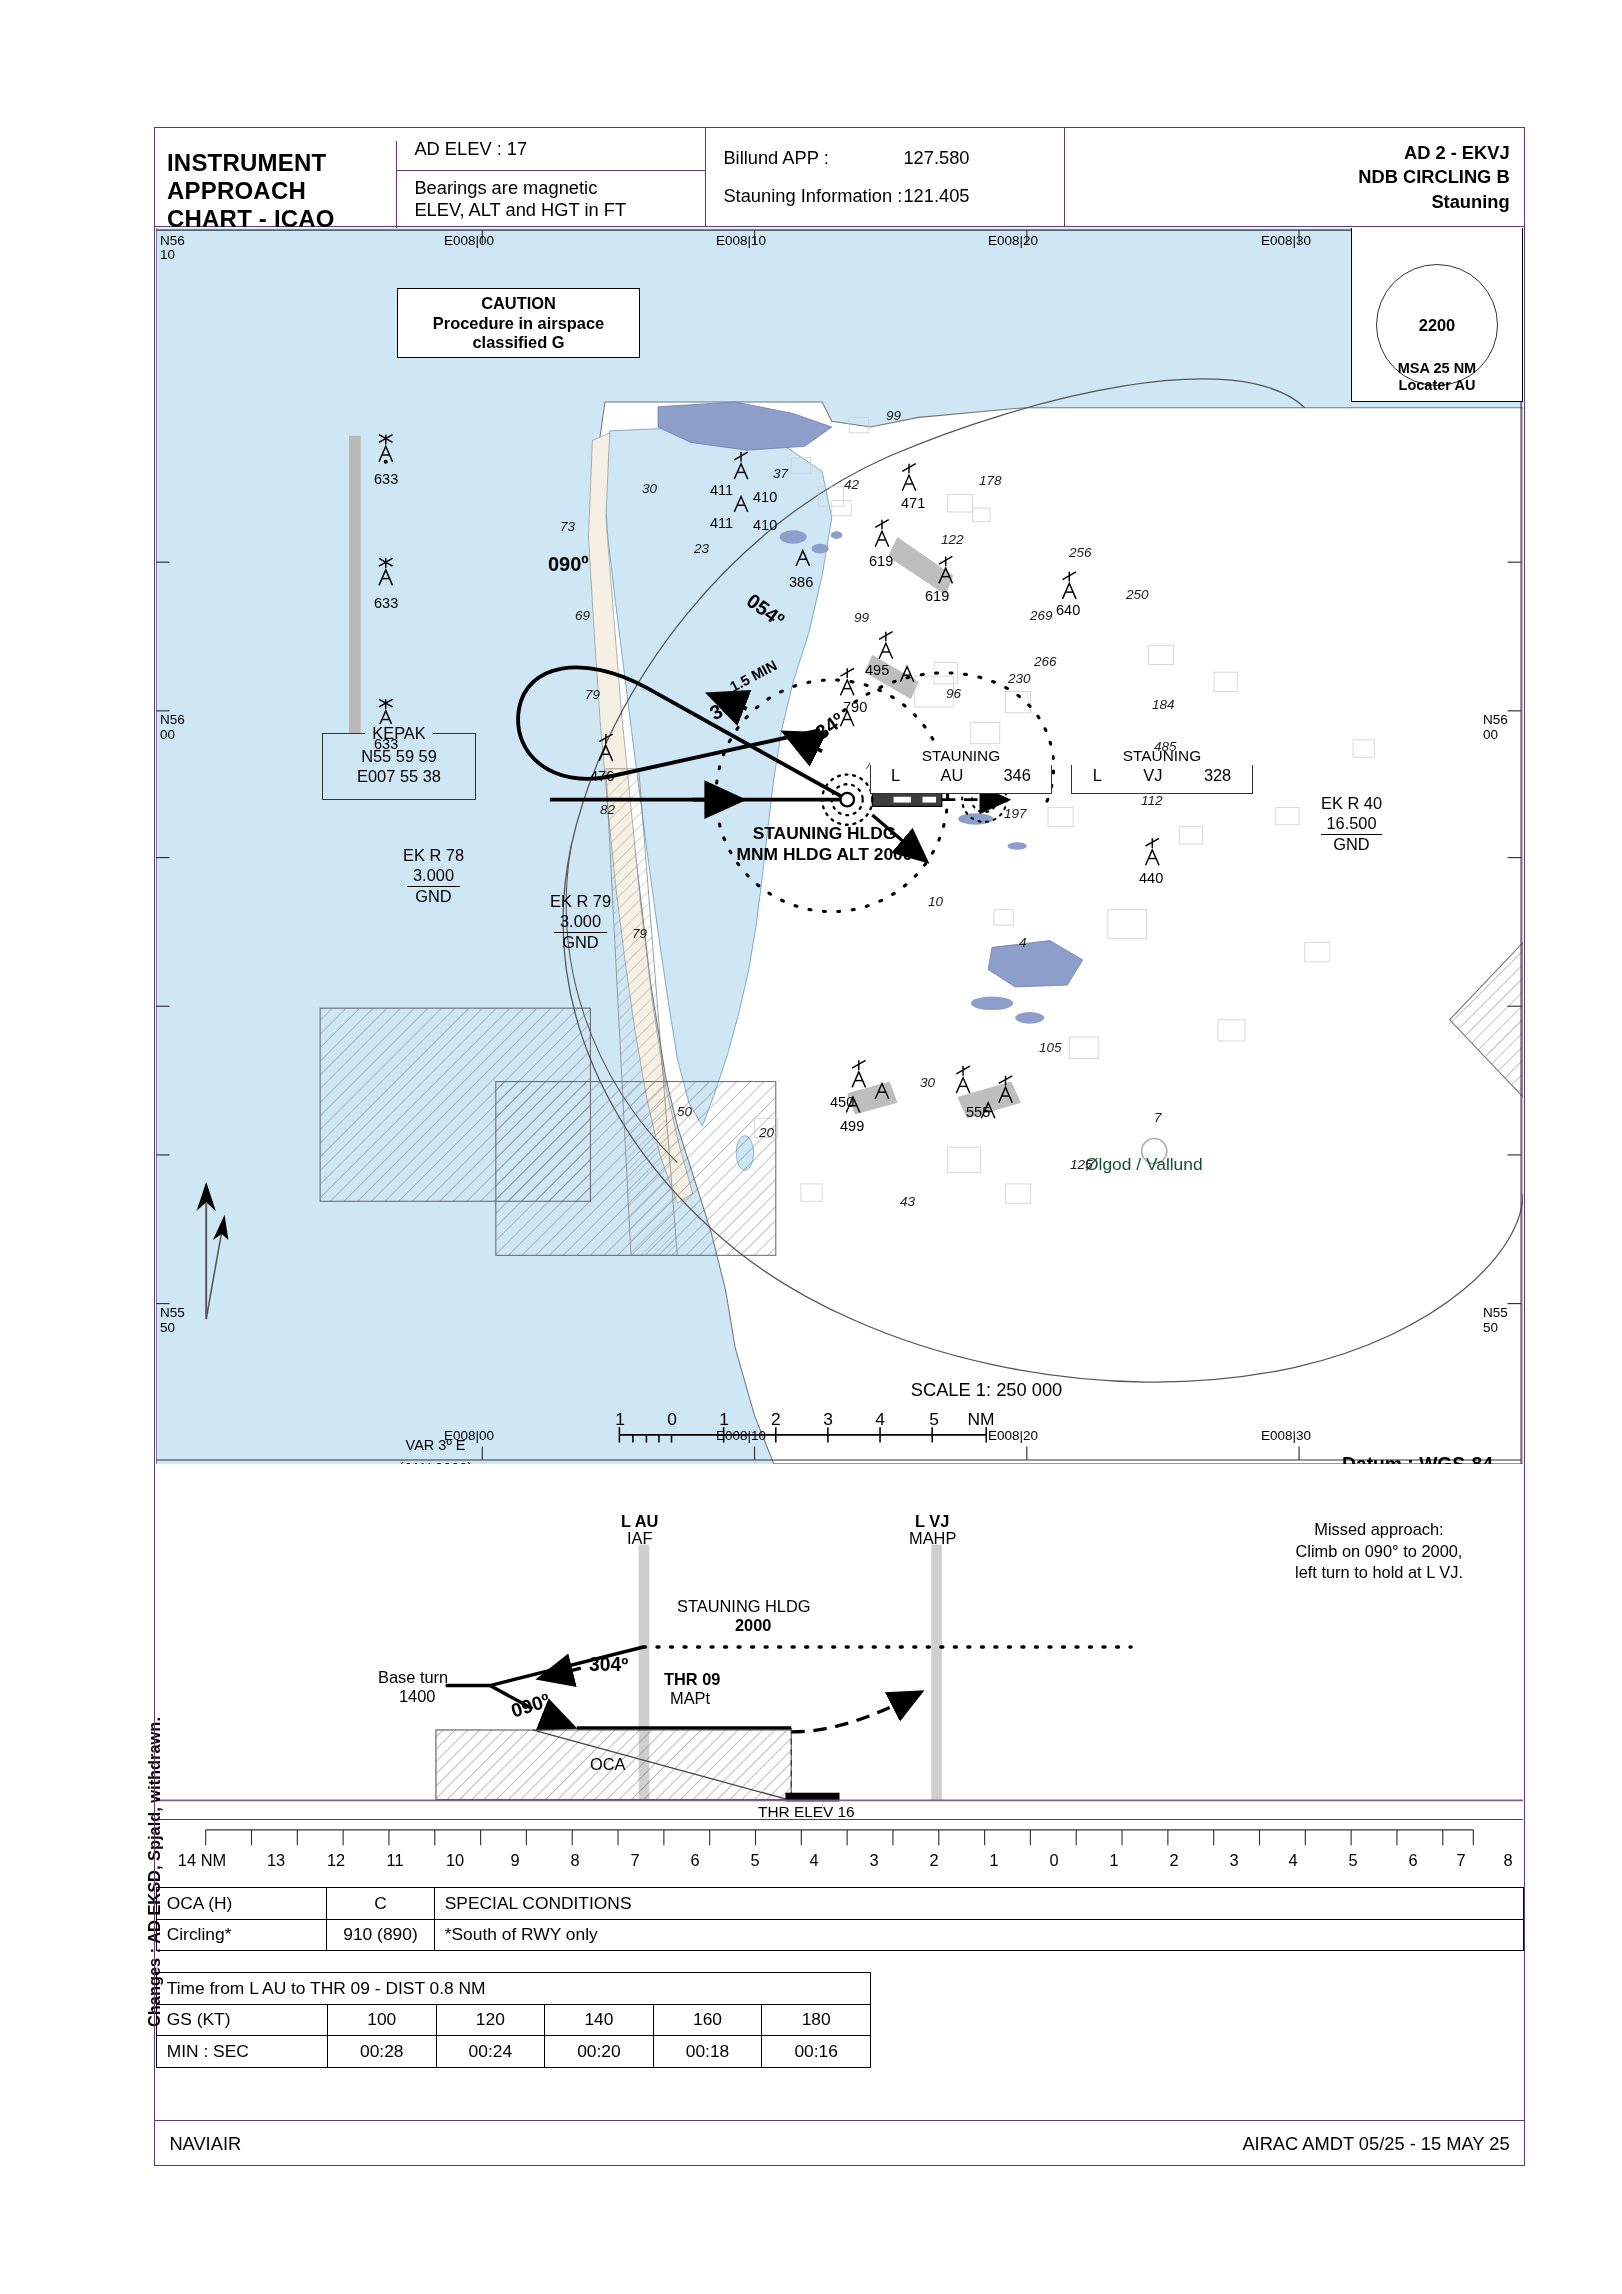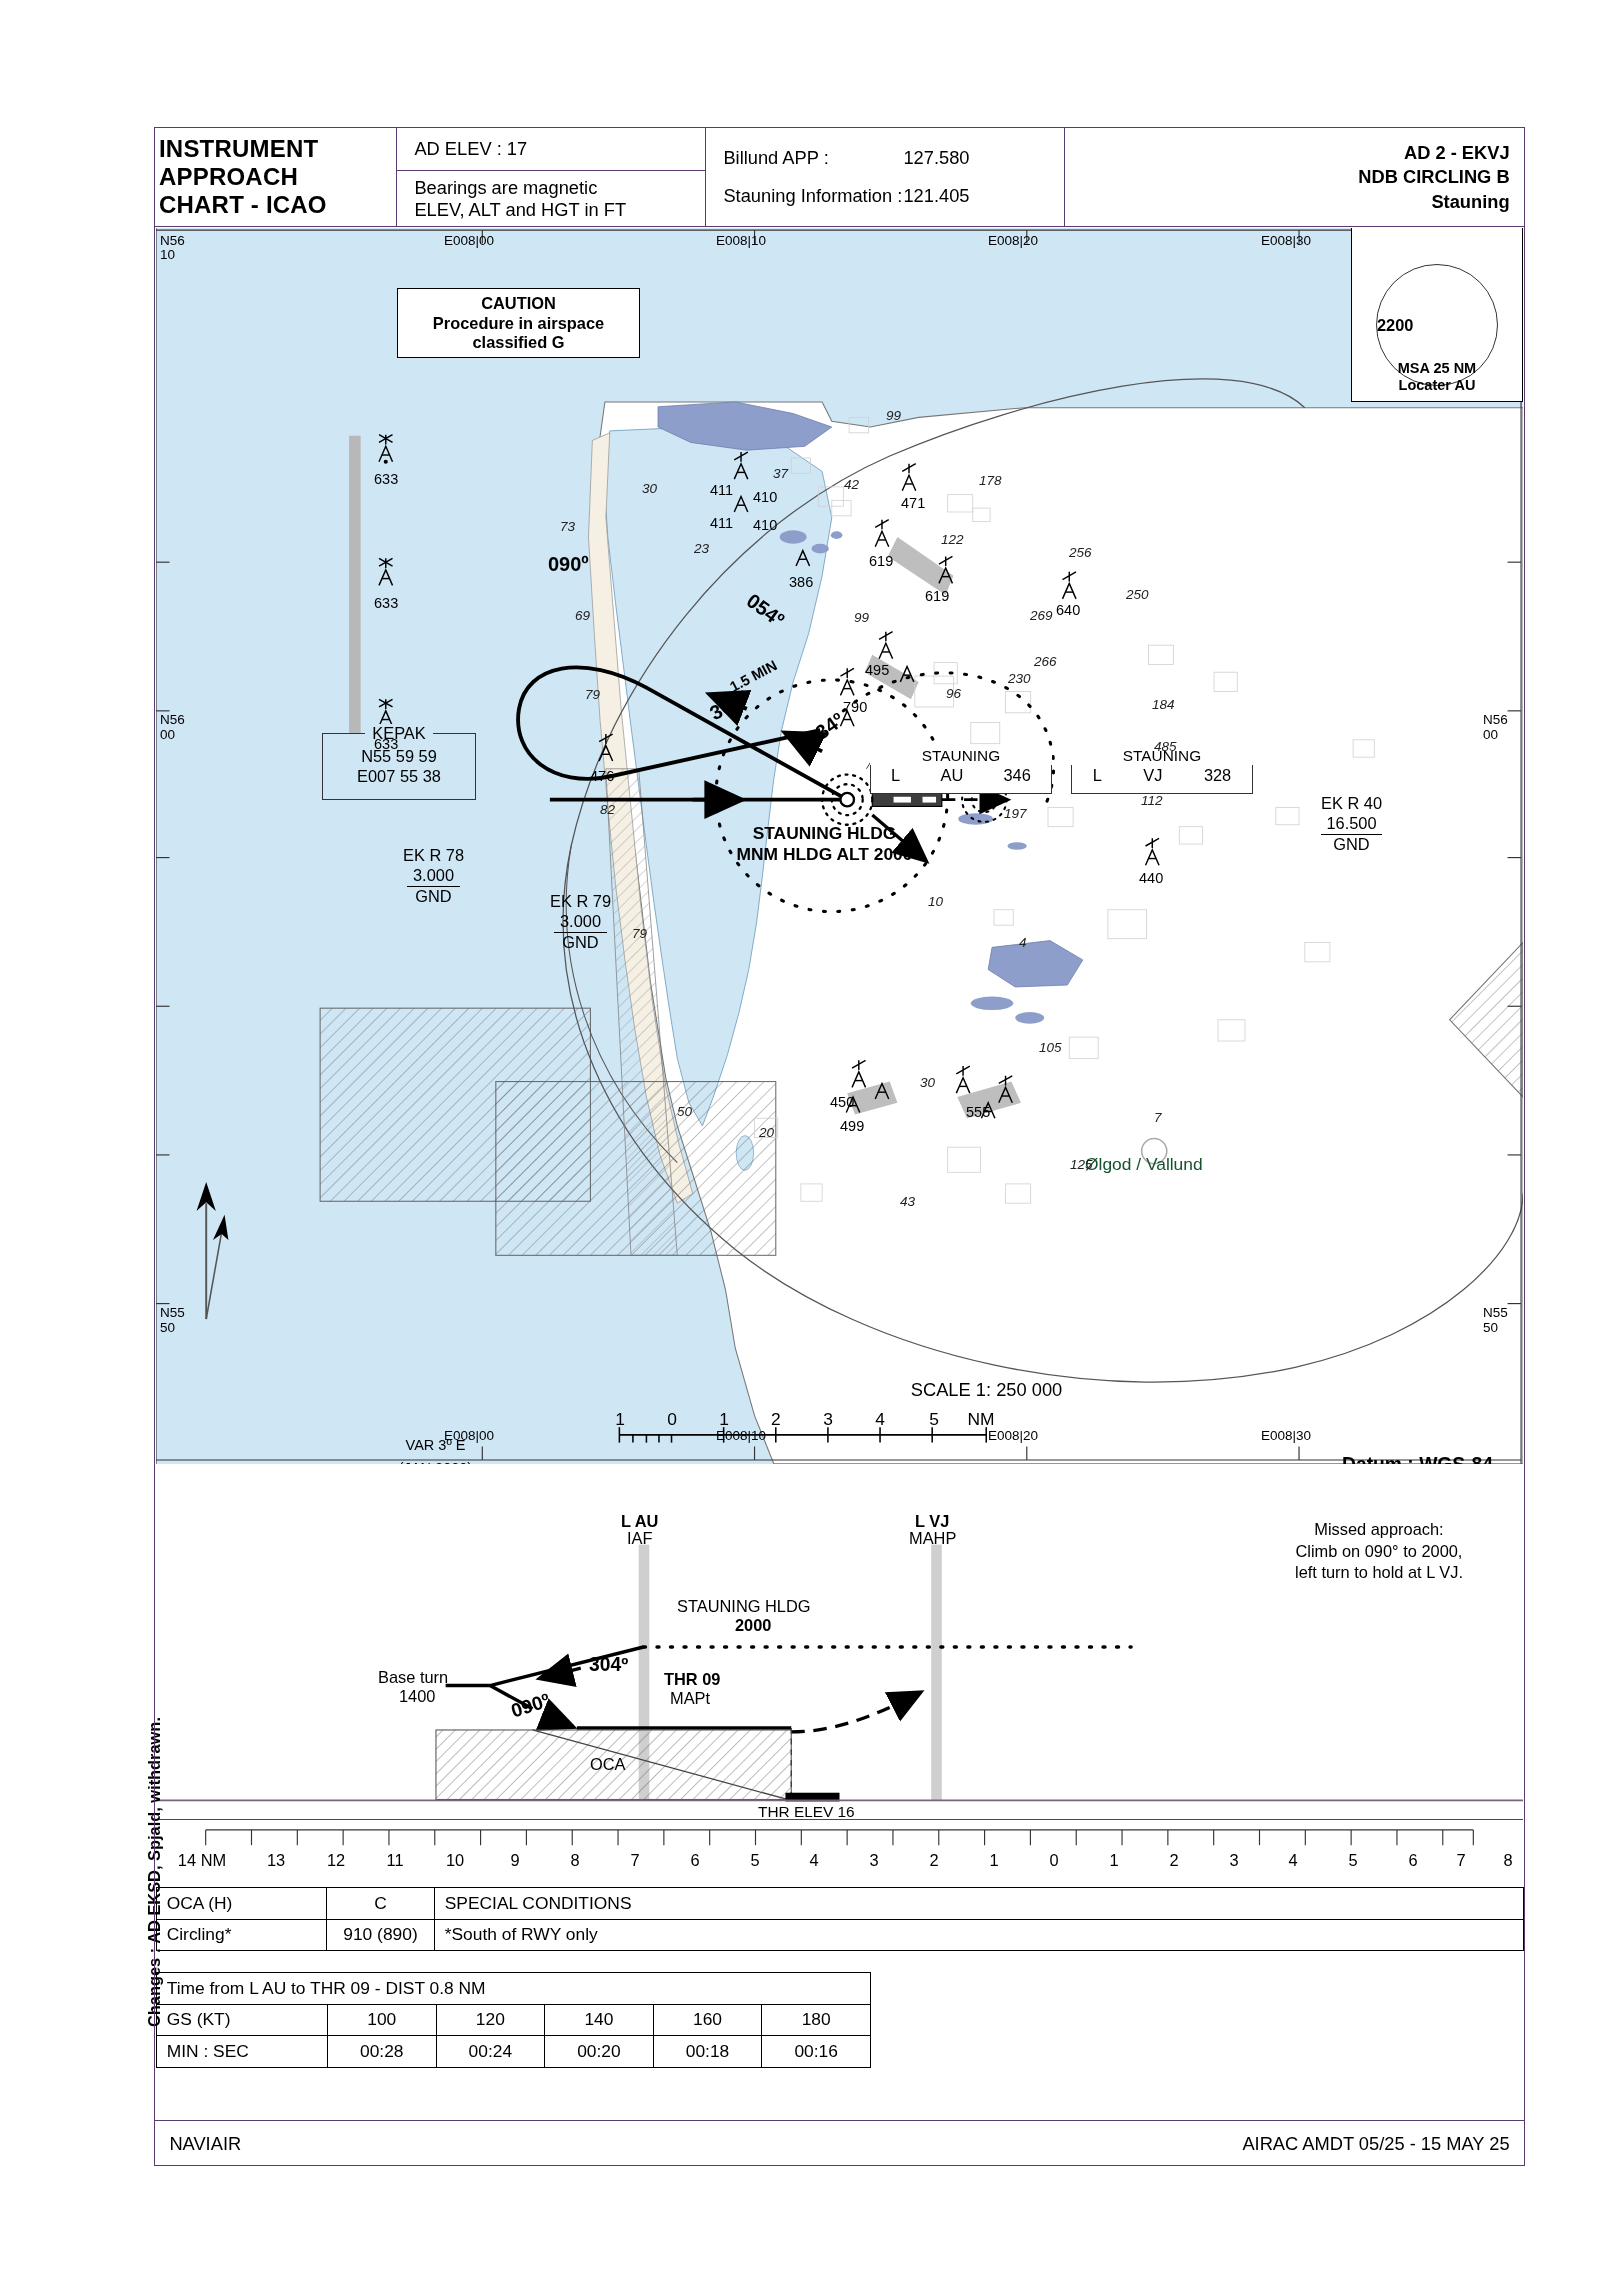--- a/index.html
+++ b/index.html
@@ -5,41 +5,41 @@
   html,body{margin:0;padding:0;background:#fff;}
   body{width:1622px;height:2294px;font-family:"Liberation Sans",sans-serif;color:#000;position:relative;}
   .page{position:absolute;left:0;top:0;width:1622px;height:2294px;}
 
   
   .frame{position:absolute;left:154px;top:127px;width:1371px;height:2039px;border:1.9px solid #5b3a6e;box-sizing:border-box;}
 
   
   .hdr{position:absolute;left:154px;top:127px;width:1371px;height:100px;box-sizing:border-box;border-bottom:1.9px solid #5b3a6e;}
   .hdr-cell{position:absolute;box-sizing:border-box;}
-  .h-title{left:0;top:0;width:243px;height:100px;border-right:1.9px solid #5b3a6e;display:flex;flex-direction:column;justify-content:center;padding-left:5px;}
+  .h-title{left:0;top:14px;width:243px;height:100px;border-right:1.9px solid #5b3a6e;display:flex;flex-direction:column;justify-content:center;padding-left:13px;}
   .h-title div{font-size:24px;font-weight:bold;line-height:1.16;letter-spacing:0.2px;}
   .h-elev{left:243px;top:0;width:309px;height:44px;border-right:1.9px solid #5b3a6e;border-bottom:1.9px solid #5b3a6e;display:flex;align-items:center;padding-left:17.4px;font-size:18.3px;}
   .h-bear{left:243px;top:44px;width:309px;height:56px;border-right:1.9px solid #5b3a6e;display:flex;flex-direction:column;justify-content:center;padding-left:17.4px;font-size:18.3px;line-height:1.22;}
   .h-freq{left:552px;top:0;width:359px;height:100px;border-right:1.9px solid #5b3a6e;display:flex;flex-direction:column;justify-content:center;gap:15.4px;padding-left:17.4px;font-size:18.3px;}
   .frow{display:flex;}
   .frow .lbl{min-width:180px;}
   .frow .val{}
   .h-ad{left:911px;top:0;width:460px;height:100px;display:flex;flex-direction:column;justify-content:center;align-items:flex-end;padding-right:15.4px;gap:2.9px;}
   .h-ad div{font-size:18.3px;font-weight:bold;line-height:1.18;}
 
   
   .plan{position:absolute;left:156px;top:228px;width:1367px;height:1236px;overflow:hidden;background:#cfe6f5;}
   .plan svg{position:absolute;left:0;top:0;}
 
   .mapbox{position:absolute;background:#fff;border:1.4px solid #000;box-sizing:border-box;text-align:center;}
   .caution{left:241px;top:60px;width:243px;height:70px;display:flex;flex-direction:column;justify-content:center;gap:1px;}
   .caution div{font-size:16.4px;font-weight:bold;line-height:1.15;}
 
   .msa{position:absolute;left:1195px;top:-5.8px;width:172px;height:180px;background:#fff;border:1.4px solid #000;box-sizing:border-box;}
-  .msa .circ{position:absolute;left:50%;top:41px;transform:translateX(-50%);width:120px;height:120px;border:1.3px solid #333;border-radius:50%;display:flex;align-items:center;justify-content:flex-start;}
+  .msa .circ{position:absolute;left:50%;top:41px;transform:translateX(-50%);width:120px;height:120px;border:1.3px solid #333;border-radius:50%;display:flex;align-items:center;justify-content:center;}
   .msa .circ span{font-size:16.4px;font-weight:bold;}
   .msa .lbl{position:absolute;left:0;bottom:7.7px;width:100%;text-align:center;font-size:14.5px;font-weight:bold;line-height:1.15;}
 
   .ndbbox{position:absolute;width:182px;height:46px;}
   .ndbbox .bx{position:absolute;left:0;top:9.7px;width:182px;height:37px;border:1.3px solid #333;box-sizing:border-box;background:#fff;display:flex;align-items:center;justify-content:space-around;font-size:16.4px;}
   .ndbbox .ttl{position:absolute;left:0;top:0;width:100%;text-align:center;font-size:15.4px;background:#fff;}
   .ndbbox .ttl span{background:#fff;padding:0 5.8px;}
 
   .kepak{position:absolute;left:166px;top:494px;width:154px;height:77px;}
   .kepak .bx{position:absolute;left:0;top:10.6px;width:154px;height:67px;border:1.3px solid #333;box-sizing:border-box;background:#cfe6f5;display:flex;flex-direction:column;align-items:center;justify-content:center;font-size:16.4px;line-height:1.24;}

